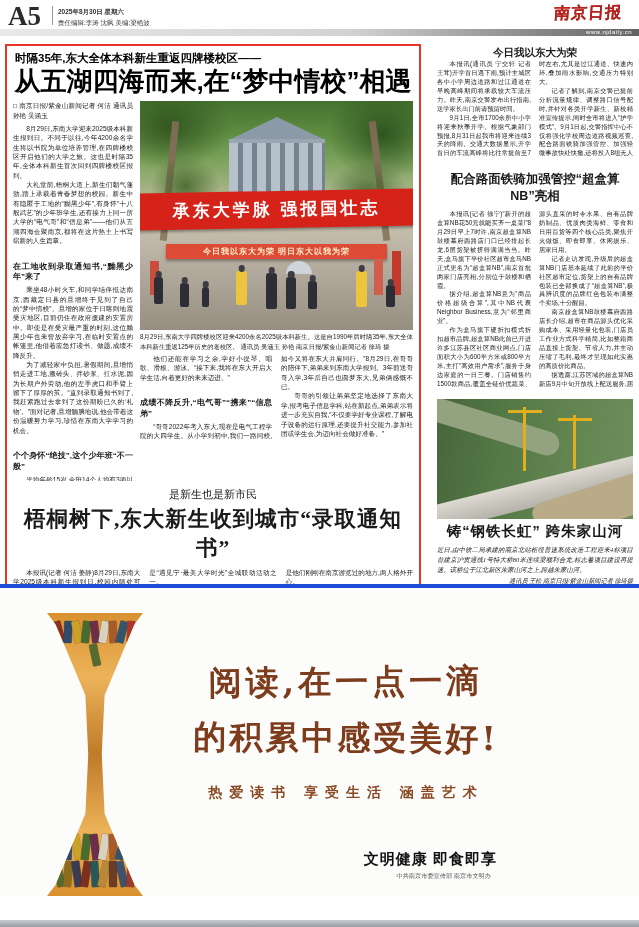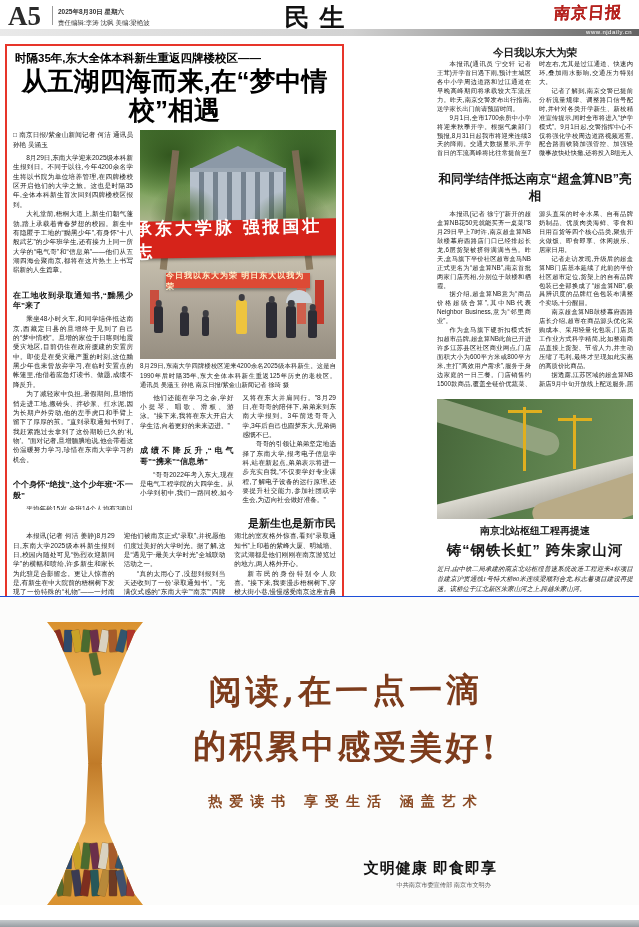--- a/index.html
+++ b/index.html
@@ -13,35 +13,35 @@
   .hdr-meta .d1{font-weight:bold;}
   .section-title{position:absolute;left:0;right:0;top:1px;text-align:center;
         font-size:25px;font-weight:900;letter-spacing:10px;color:#111;}
   .masthead{position:absolute;right:10px;top:3px;width:82px;text-align:center;color:#b5211d;
         font-family:"DejaVu Serif",serif;font-weight:bold;font-size:16px;letter-spacing:1px;
         transform:skewX(-5deg) rotate(-1deg);text-shadow:0 0 .4px #b5211d;}
   .hdr-bar{position:absolute;top:29px;left:0;right:0;height:7px;
         background:linear-gradient(to right,#e9e9e9 0%,#d2d2d2 55%,#8d8d8d 82%,#636363 100%);}
   .website{position:absolute;right:7px;top:29px;font-size:6px;color:#fff;letter-spacing:.5px;}
   
-  .left-box{position:absolute;left:5px;top:44px;width:339px;height:559px;border:2px solid #e7352a;
+  .left-box{position:absolute;left:5px;top:44px;width:416px;height:559px;border:2px solid #e7352a;
         box-sizing:border-box;padding:3px 6px 4px;background:#fff;}
   .kicker1{font-size:11.5px;font-weight:bold;color:#000;margin:2px 0 1px 2px;}
   .headline1{font-size:26px;font-weight:900;text-align:center;color:#000;line-height:1.12;margin:1px 0 5px;}
   .art1-body{display:flex;gap:7px;height:380px;overflow:hidden;}
   .colL{width:120px;flex:none;font-size:6.6px;line-height:1.42;text-align:justify;overflow:hidden;}
   .byline{font-size:6.6px;margin:0 0 3px;line-height:1.5;}
   p.art{margin:0;text-indent:2em;}
   .subhead{font-weight:bold;font-size:8px;margin:16px 0 2px;line-height:1.35;text-indent:0;}
   .rightcell{flex:1;display:flex;flex-direction:column;min-width:0;}
   .caption1{font-size:6.3px;line-height:1.5;margin-top:2px;text-align:justify;}
   .caption1 .credit{white-space:nowrap;}
   .art1-cont{margin-top:3px;columns:2;column-gap:9px;font-size:6.6px;line-height:1.42;
         text-align:justify;flex:1;overflow:hidden;}
-  .kicker2{text-align:right;font-weight:bold;font-size:11px;margin-top:6px;}
+  .kicker2{text-align:center;font-weight:normal;font-size:11px;margin-top:6px;}
   .headline2{text-align:center;font-family:"Liberation Serif",serif;font-weight:bold;font-size:21.5px;
         margin:2px 0 6px;letter-spacing:1px;}
   .art2-body{columns:3;column-gap:9px;font-size:6.6px;line-height:1.42;text-align:justify;
         height:84px;overflow:hidden;}
   
   .photo1{height:229px;position:relative;overflow:hidden;flex:none;
         background:linear-gradient(180deg,#45722f 0%,#5d8c41 14%,#7da35c 26%,#9db07e 36%,
                    #bdbb9e 46%,#c3bcab 58%,#b2aa9c 74%,#a39b8d 88%,#968e81 100%);}
   .fol{position:absolute;border-radius:50%;}
   .f1{left:-30px;top:-20px;width:120px;height:90px;background:radial-gradient(closest-side,#33571f,rgba(51,87,31,0));}
@@ -89,21 +89,21 @@
   .crane::before{content:"";position:absolute;top:3px;left:-15px;width:34px;height:2.5px;background:#e0af1e;}
   .c1{left:86px;top:8px;} .c2{left:136px;top:16px;height:54px;}
   .dirt{position:absolute;right:-20px;bottom:-8px;width:120px;height:40px;background:#b9ab87;transform:rotate(-18deg);border-radius:10px;}
   .r-kicker3{text-align:center;font-size:10px;font-weight:bold;margin:5px 0 0;color:#222;}
   .r-headline3{text-align:center;font-size:14.5px;font-weight:900;margin:3px 0 4px;letter-spacing:1px;}
   .r-caption{font-size:6.4px;font-style:italic;font-family:"Liberation Serif",serif;line-height:1.55;text-align:justify;}
   .r-credit{font-size:6.2px;text-align:right;margin-top:2px;font-style:italic;font-family:"Liberation Serif",serif;}
   .psa-label{position:absolute;bottom:2px;right:4px;font-size:8.5px;font-weight:bold;letter-spacing:3px;
         font-family:"Liberation Serif",serif;}
   
-  .ad{position:absolute;top:596px;left:0;right:0;height:308px;background:#fcfcfb;border-top:1px solid #1d4ed8;}
+  .ad{position:absolute;top:584px;left:0;right:0;height:308px;background:#fcfcfb;border-top:4px solid #1d4ed8;}
   .hourglass{position:absolute;left:47px;top:25px;width:96px;height:283px;}
   .hg-top,.hg-bottom{position:absolute;left:0;right:0;height:142px;}
   .hg-top{top:0;background:linear-gradient(180deg,#d9912f,#ecb35a 45%,#c07a28);
         clip-path:polygon(0 0,100% 0,91% 8%,60% 58%,57% 100%,43% 100%,40% 58%,9% 8%);}
   .hg-bottom{bottom:0;background:linear-gradient(180deg,#c07a28,#ecb35a 55%,#d9912f);
         clip-path:polygon(43% 0,57% 0,60% 42%,91% 92%,100% 100%,0 100%,9% 92%,40% 42%);}
   .books{position:absolute;display:flex;flex-wrap:wrap;gap:1px;justify-content:center;}
   .hg-top .books{top:8px;left:7px;right:7px;}
   .hg-bottom .books{bottom:9px;left:6px;right:6px;align-items:flex-end;}
   .book{display:inline-block;width:8px;height:22px;border-radius:1px;box-shadow:0 0 0 .4px rgba(0,0,0,.25);}
@@ -123,21 +123,20 @@
 
 <div id="page">
 
   <div class="hdr">
     <div class="page-label">A5</div>
     <div class="hdr-vline"></div>
     <div class="hdr-meta">
       <div class="d1">2025年8月30日 星期六</div>
       <div class="d2">责任编辑:李涛 沈飒 美编:梁艳波</div>
     </div>
-    <div class="section-title">民生</div>
     <div class="masthead">南京日报</div>
   </div>
   <div class="hdr-bar"></div>
   <div class="website">www.njdaily.cn</div>
 
   <div class="left-box">
     <div class="kicker1">时隔35年,东大全体本科新生重返四牌楼校区——</div>
     <div class="headline1">从五湖四海而来,在“梦中情校”相遇</div>
 
     <div class="art1-body">
@@ -187,56 +186,56 @@
         <div class="art1-cont">
           <p class="art">他们还能在学习之余,学好小提琴、唱歌、滑板、游泳。“接下来,我将在东大开启大学生活,向着更好的未来迈进。”</p>
           <p class="subhead">成绩不降反升,“电气哥”“携来”“信息弟”</p>
           <p class="art">“哥哥2022年考入东大,现在是电气工程学院的大四学生。从小学到初中,我们一路同校,如今又将在东大并肩同行。”8月29日,在哥哥的陪伴下,弟弟来到东南大学报到。3年前送哥哥入学,3年后自己也圆梦东大,兄弟俩感慨不已。</p>
           <p class="art">哥哥的引领让弟弟坚定地选择了东南大学,报考电子信息学科,站在新起点,弟弟表示将进一步充实自我,“不仅要学好专业课程,了解电子设备的运行原理,还要提升社交能力,参加社团或学生会,为迈向社会做好准备。”</p>
         </div>
       </div>
     </div>
 
     <div class="kicker2">是新生也是新市民</div>
+    <div class="headline2">梧桐树下,东大新生收到城市“录取通知书”</div>
     <div class="art2-body">
       <p class="art">本报讯(记者 何洁 姜静)8月29日,东南大学2025级本科新生报到日,校园内随处可见“热烈欢迎新同学”的横幅和喷绘,许多新生和家长为此驻足合影留念。更让人惊喜的是,有新生在中大院前的梧桐树下发现了一份特殊的“礼物”——一封南京的“录取通知书”,以城市的名义欢迎他们被南京正式“录取”,并祝愿他们度过美好的大学时光。据了解,这是“遇见宁·最美大学时光”全城联动活动之一。</p>
       <p class="art">“真的太用心了,没想到报到当天还收到了一份‘录取通知书’。”充满仪式感的“东南大学”“南京”“四牌楼2号”字样,让至善书院新生和来自湖北的室友格外惊喜,看到“录取通知书”上印着的紫峰大厦、明城墙、玄武湖都是他们刚刚在南京游览过的地方,两人格外开心。</p>
       <p class="art">新市民的身份特别令人欣喜。“接下来,我要漫步梧桐树下,穿梭大街小巷,慢慢感受南京这座古典与现代交融的城市,就像这份‘录取通知书’所描述的一样。”“之前来南京是游客,现在起我是一名新生,也是南京新市民。”</p>
 
     </div>
   </div>
 
   <div class="right-col">
     <div class="r-kicker">今日我以东大为荣</div>
     <div class="r-body r-body1">
       <p class="art">本报讯(通讯员 宁交轩 记者 王茸)开学首日遇下雨,预计主城区各中小学周边道路和过江通道在早晚高峰期间将承载较大车流压力。昨天,南京交警发布出行指南,送学家长出门前请预留时间。</p>
       <p class="art">9月1日,全市1700余所中小学将迎来秋季开学。根据气象部门预报,8月31日起我市将迎来连续3天的降雨。交通大数据显示,开学首日的车流高峰将比往常提前至7时左右,尤其是过江通道、快速内环,叠加雨水影响,交通压力特别大。</p>
       <p class="art">记者了解到,南京交警已提前分析流量规律、调整路口信号配时,并针对各类开学新生、新校精准宣传提示,同时全市将进入“护学模式”。9月1日起,交警指挥中心不仅将强化学校周边道路视频巡查,配合路面铁骑加强管控、加强轻微事故快处快撤,还将投入8组无人机在高峰时段对重要节点路段开展巡查。</p>
 
     </div>
 
-    <div class="r-headline2">和同学结伴抵达南京“超盒算NB”亮相</div>
+    <div class="r-headline2">配合路面铁骑加强管控“超盒算NB”亮相</div>
     <div class="r-body r-body2">
       <p class="art">本报讯(记者 徐宁)“新开的超盒算NB花50元就能买齐一桌菜!”8月29日早上7时许,南京超盒算NB鼓楼幕府西路店门口已经排起长龙,6层货架被挤得满满当当。昨天,盒马旗下平价社区超市盒马NB正式更名为“超盒算NB”,南京首批两家门店亮相,分别位于鼓楼和栖霞。</p>
       <p class="art">据介绍,超盒算NB意为“商品价格超级合算”,其中NB代表Neighbor Business,意为“邻里商业”。</p>
       <p class="art">作为盒马旗下硬折扣模式折扣超市品牌,超盒算NB此前已开进许多江苏县区社区商业网点,门店面积大小为600平方米或800平方米,主打“高效用户需求”,服务于身边家庭的一日三餐。门店销售约1500款商品,覆盖全链价优蔬菜、源头直采的时令水果、自有品牌奶制品、优质肉类海鲜、零食和日用百货等四个核心品类,聚焦开火做饭、即食即享、休闲娱乐、居家日用。</p>
       <p class="art">记者走访发现,升级后的超盒算NB门店基本延续了此前的平价社区超市定位,货架上的自有品牌包装已全部换成了“超盒算NB”,极具辨识度的品牌红色包装布满整个卖场,十分醒目。</p>
       <p class="art">南京超盒算NB鼓楼幕府西路店长介绍,超市在商品源头优化采购成本、采用轻量化包装,门店员工作业方式科学精简,比如整箱商品直接上货架、节省人力,并主动压缩了毛利,最终才呈现如此实惠的高质价比商品。</p>
       <p class="art">据透露,江苏区域的超盒算NB新店9月中旬开放线上配送服务,届时周边1.5公里到2公里范围可以通过超盒算小程序、淘宝App下单,享受线上配送到家的便利服务。</p>
     </div>
 
     <div class="photo2">
       <div class="river"></div>
       <div class="bridge b1"></div>
       <div class="bridge b2"></div>
       <div class="dirt"></div>
       <div class="crane c1"></div>
       <div class="crane c2"></div>
     </div>
-    <div class="r-kicker3">南京北站枢纽工程再提速</div>
     <div class="r-headline3">铸“钢铁长虹” 跨朱家山河</div>
     <div class="r-caption">近日,由中铁二局承建的南京北站枢纽普速系统改造工程迎来4标项目首建京沪贯通线1号特大桥80米连续梁顺利合龙,标志着项目建设再提速。该桥位于江北新区朱家山河之上,跨越朱家山河。</div>
     <div class="r-credit">通讯员 王松 南京日报/紫金山新闻记者 徐琦摄</div>
     <div class="psa-label">公益广告</div>
   </div>
 
   <div class="ad">
     <div class="hourglass">
       <div class="hg-top">
         <div class="books">

